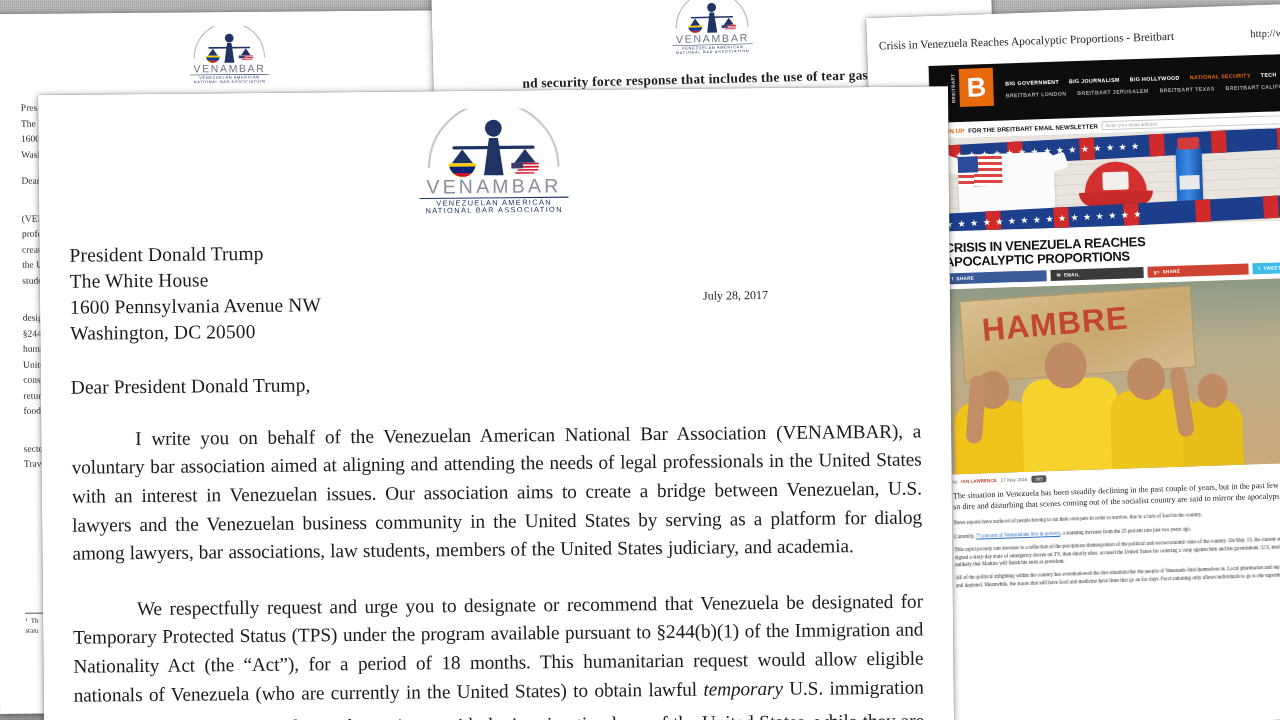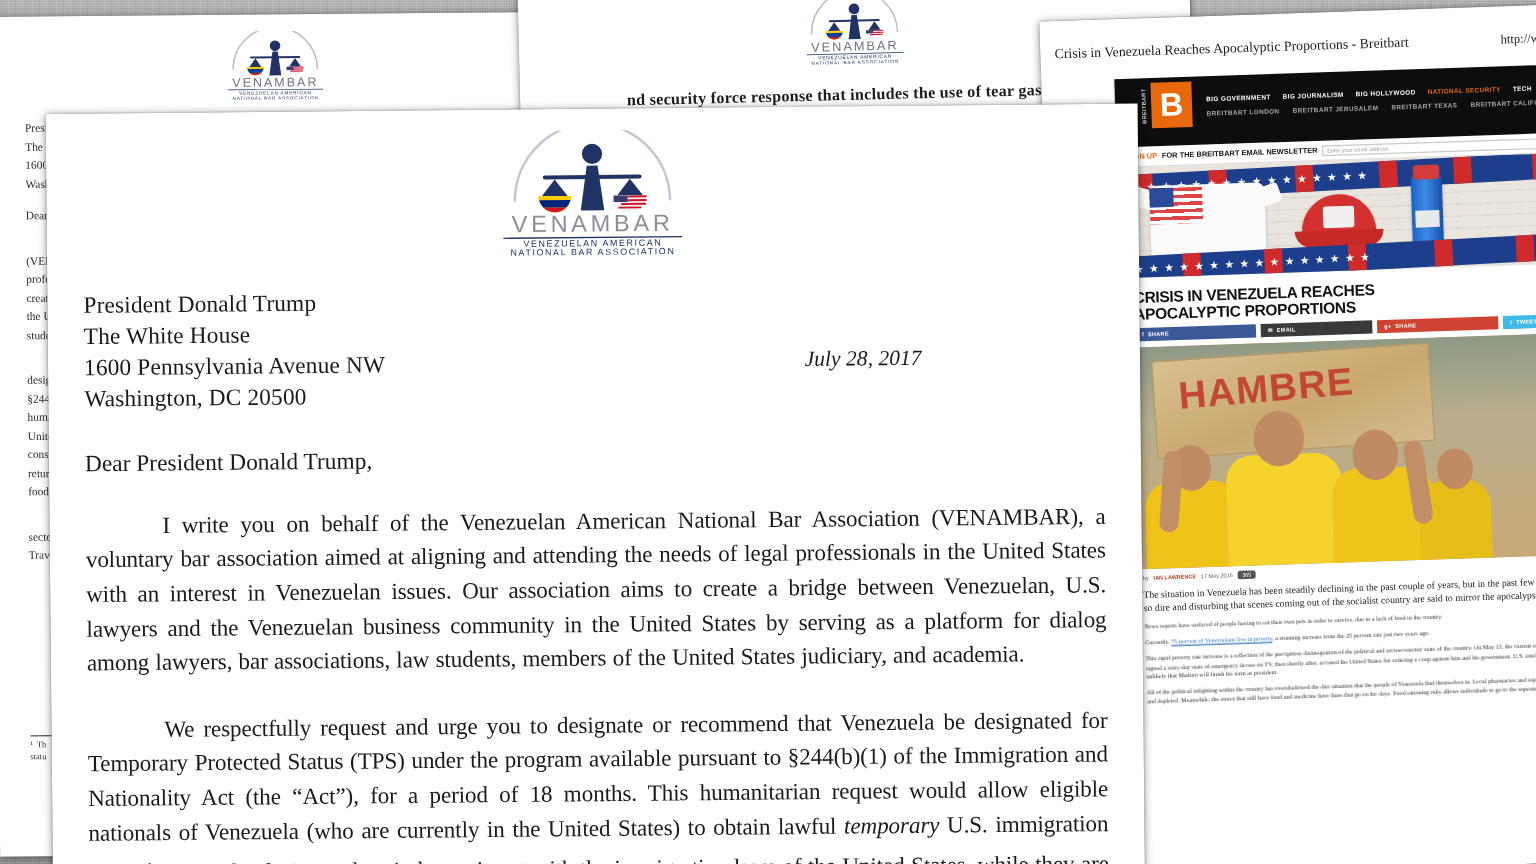--- a/index.html
+++ b/index.html
@@ -140,21 +140,21 @@
   .para a{color:#2b6fc2;text-decoration:underline;}
   
   #docMain{
     left:38px;top:95px;width:910px;height:660px;
     transform:rotate(-0.55deg);transform-origin:top left;
   }
   #docMain .inner{padding:16px 30px 0 30px;color:#1a1a1a;}
   .logo-wrap{display:flex;justify-content:center;margin:2px 0 26px 0;}
   .addr{font-size:19.5px;line-height:26px;letter-spacing:.1px;}
   .daterow{position:relative;}
-  .date{position:absolute;right:152px;top:-52px;font-size:18px;font-style:italic;}
+  .date{position:absolute;right:152px;top:-52px;font-size:12px;}
   .salut{font-size:19.5px;margin-top:30px;}
   .body-p{
     font-size:19.3px;line-height:28.6px;text-align:justify;text-indent:64px;
     margin-top:27px;letter-spacing:-.1px;word-spacing:.5px;
   }
   .body-p sup{font-size:11px;}
   
   .lg-main{width:196px;}
   .lg-mini{width:110px;}
   .lg-mid{width:112px;}

